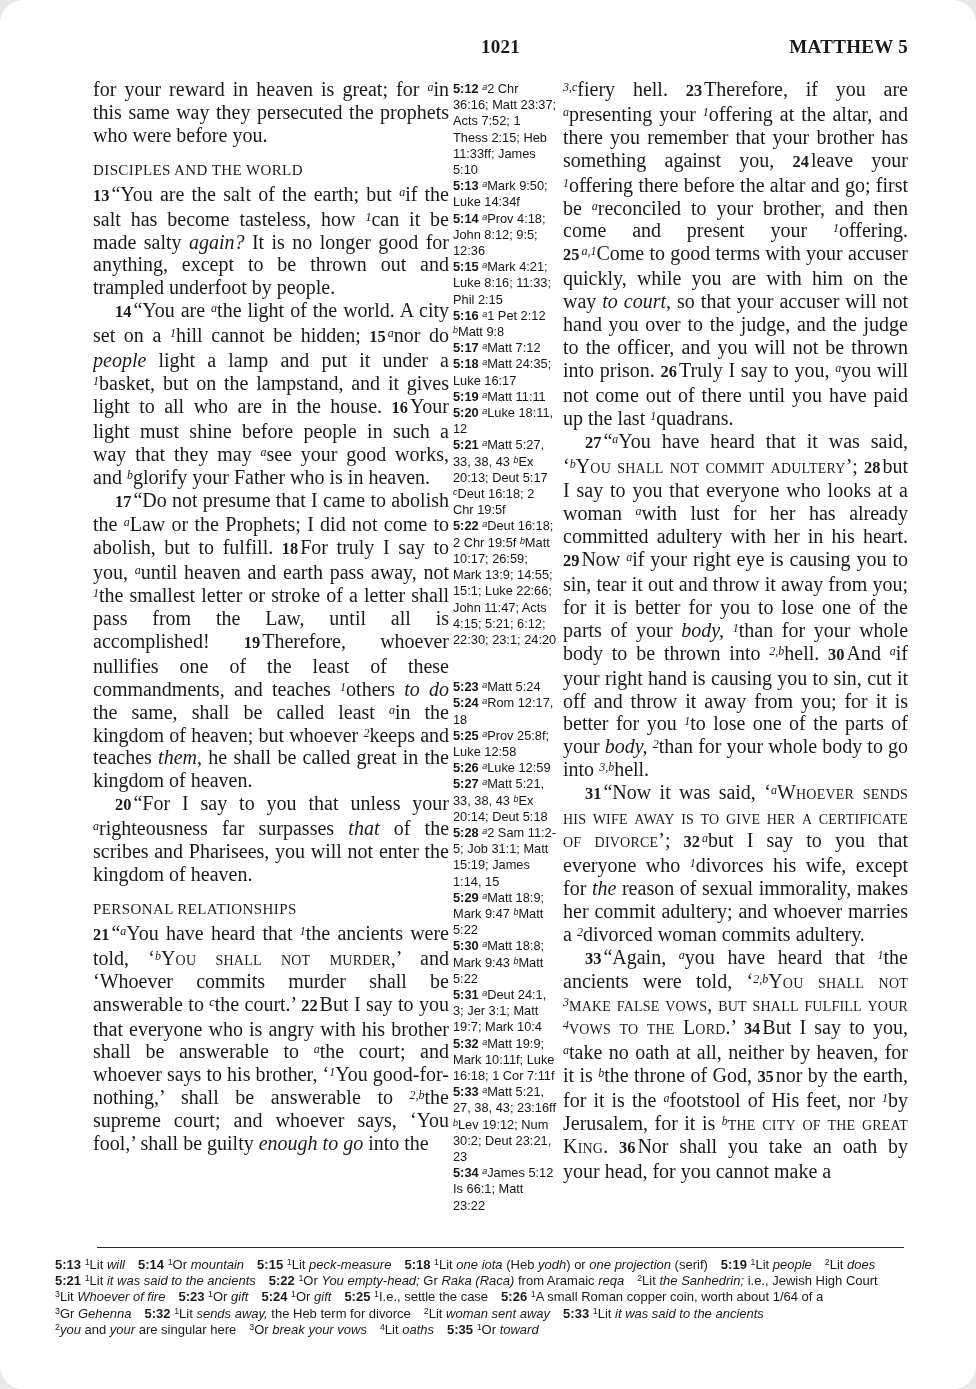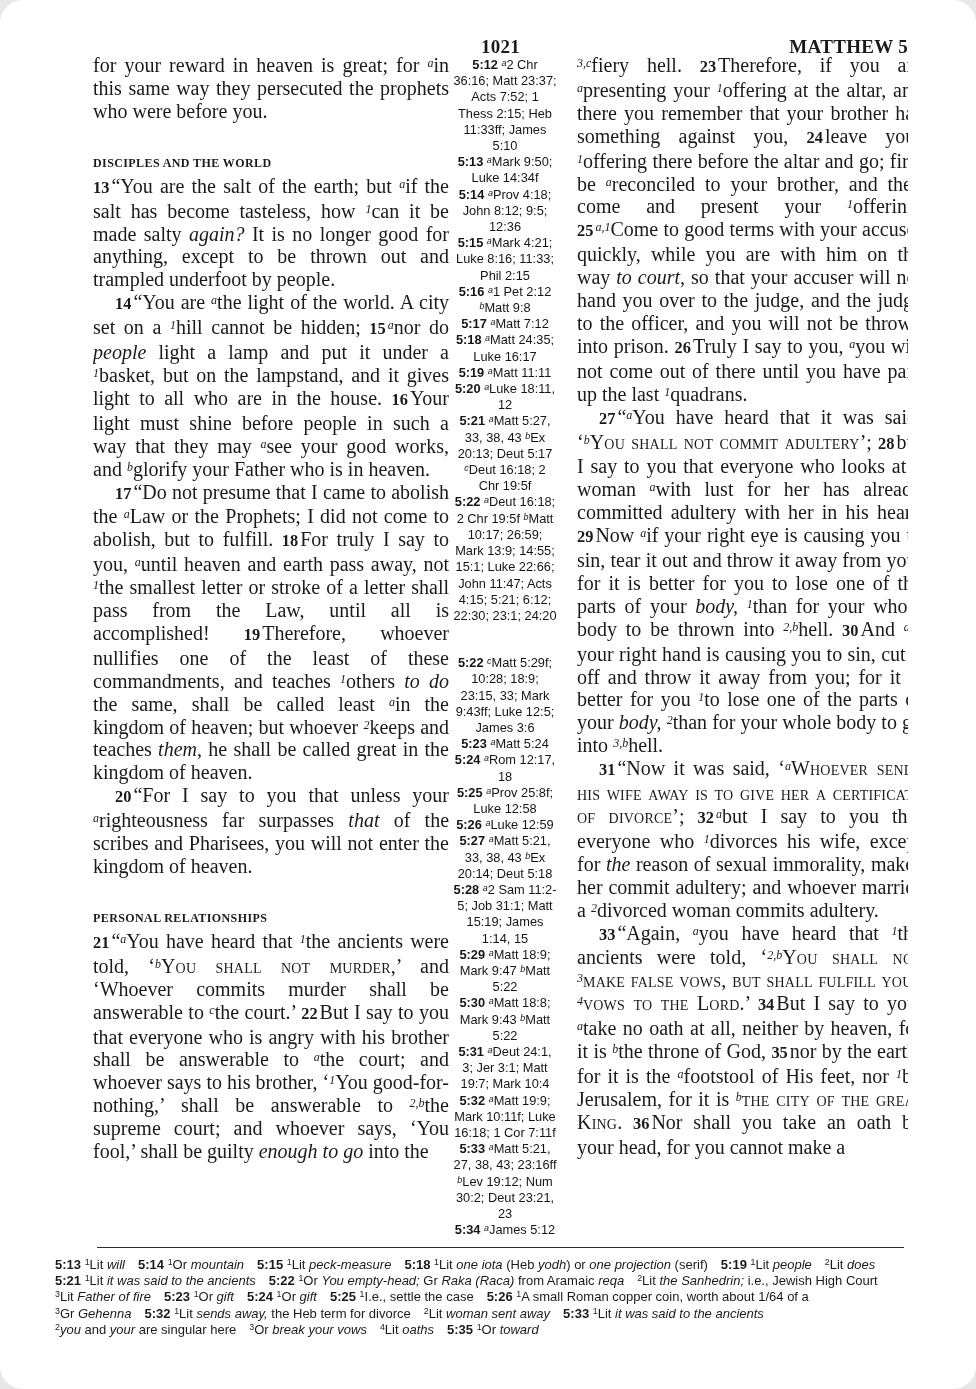--- a/index.html
+++ b/index.html
@@ -9,30 +9,30 @@
     font-family:"Liberation Serif", serif;
     border-radius:23px;
   }
   
   .page-header { position:absolute; top:36px; left:93px; right:68px; height:26px;
     font-weight:bold; font-size:19px; letter-spacing:0.3px; }
   .page-num { position:absolute; left:0; right:0; text-align:center; }
   .book-title { position:absolute; right:0; top:0; }
 
   
-  .columns { position:absolute; top:54px; left:93px; width:815px; height:1180px;
+  .columns { position:absolute; top:78px; left:93px; width:815px; height:1180px;
     display:flex; overflow:hidden; }
   .col-left  { width:356px; flex:none; }
-  .col-mid   { width:104px; flex:none; margin-left:4px; margin-right:20px; padding-top:3px;text-align:center; }
+  .col-mid   { width:104px; flex:none; margin-left:4px; margin-right:6px; padding-top:3px; }
   .col-right { width:345px; flex:none; }
 
   .para { font-size:20px; line-height:22.9px; text-align:justify; }
   .para.indent { text-indent:22px; }
-  .sect-heading { font-weight:bold; font-size:12px; letter-spacing:0.4px;
-    margin-top:33px; margin-bottom:4px; }
+  .sect-heading { font-weight:normal; font-size:15px; letter-spacing:0.4px;
+    margin-top:15px; margin-bottom:4px; }
 
   .para sup { font-size:0.6em; vertical-align:0.42em; line-height:0; font-style:italic; }
   .vn { font-family:Liberation Serif, serif; font-weight:bold;
     font-size:0.82em; font-style:normal; padding-right:2px; }
   .sc { font-variant:small-caps; letter-spacing:0.2px; }
 
   
   .col-mid { font-family:"Liberation Sans", sans-serif; font-size:12.8px;
     line-height:16.2px; color:#151515; }
   .ref-block + .ref-block { margin-top:31px; }
@@ -78,21 +78,20 @@
           <div class="ref-entry"><b>5:15</b> <sup>a</sup>Mark 4:21; Luke 8:16; 11:33; Phil 2:15</div>
           <div class="ref-entry"><b>5:16</b> <sup>a</sup>1 Pet 2:12 <sup>b</sup>Matt 9:8</div>
           <div class="ref-entry"><b>5:17</b> <sup>a</sup>Matt 7:12</div>
           <div class="ref-entry"><b>5:18</b> <sup>a</sup>Matt 24:35; Luke 16:17</div>
           <div class="ref-entry"><b>5:19</b> <sup>a</sup>Matt 11:11</div>
           <div class="ref-entry"><b>5:20</b> <sup>a</sup>Luke 18:11, 12</div>
           <div class="ref-entry"><b>5:21</b> <sup>a</sup>Matt 5:27, 33, 38, 43 <sup>b</sup>Ex 20:13; Deut 5:17 <sup>c</sup>Deut 16:18; 2 Chr 19:5f</div>
           <div class="ref-entry"><b>5:22</b> <sup>a</sup>Deut 16:18; 2 Chr 19:5f <sup>b</sup>Matt 10:17; 26:59; Mark 13:9; 14:55; 15:1; Luke 22:66; John 11:47; Acts 4:15; 5:21; 6:12; 22:30; 23:1; 24:20</div>
         </div>
         <div class="ref-block">
-          <div class="ref-entry"><b>5:22</b> <sup>c</sup>Matt 5:29f; 10:28; 18:9; 23:15, 33; Mark 9:43ff; Luke 12:5; James 3:6</div>
           <div class="ref-entry"><b>5:23</b> <sup>a</sup>Matt 5:24</div>
           <div class="ref-entry"><b>5:24</b> <sup>a</sup>Rom 12:17, 18</div>
           <div class="ref-entry"><b>5:25</b> <sup>a</sup>Prov 25:8f; Luke 12:58</div>
           <div class="ref-entry"><b>5:26</b> <sup>a</sup>Luke 12:59</div>
           <div class="ref-entry"><b>5:27</b> <sup>a</sup>Matt 5:21, 33, 38, 43 <sup>b</sup>Ex 20:14; Deut 5:18</div>
           <div class="ref-entry"><b>5:28</b> <sup>a</sup>2 Sam 11:2-5; Job 31:1; Matt 15:19; James 1:14, 15</div>
           <div class="ref-entry"><b>5:29</b> <sup>a</sup>Matt 18:9; Mark 9:47 <sup>b</sup>Matt 5:22</div>
           <div class="ref-entry"><b>5:30</b> <sup>a</sup>Matt 18:8; Mark 9:43 <sup>b</sup>Matt 5:22</div>
           <div class="ref-entry"><b>5:31</b> <sup>a</sup>Deut 24:1, 3; Jer 3:1; Matt 19:7; Mark 10:4</div>
           <div class="ref-entry"><b>5:32</b> <sup>a</sup>Matt 19:9; Mark 10:11f; Luke 16:18; 1 Cor 7:11f</div>
@@ -105,18 +104,18 @@
         <div class="para indent"><b class="vn">27</b>“<sup>a</sup>You have heard that it was said, ‘<sup>b</sup><span class="sc">You shall not commit adultery</span>’; <b class="vn">28</b>but I say to you that everyone who looks at a woman <sup>a</sup>with lust for her has already committed adultery with her in his heart. <b class="vn">29</b>Now <sup>a</sup>if your right eye is causing you to sin, tear it out and throw it away from you; for it is better for you to lose one of the parts of your <i>body,</i> <sup>1</sup>than for your whole body to be thrown into <sup>2,b</sup>hell. <b class="vn">30</b>And <sup>a</sup>if your right hand is causing you to sin, cut it off and throw it away from you; for it is better for you <sup>1</sup>to lose one of the parts of your <i>body,</i> <sup>2</sup>than for your whole body to go into <sup>3,b</sup>hell.</div>
         <div class="para indent"><b class="vn">31</b>“Now it was said, ‘<sup>a</sup><span class="sc">Whoever sends his wife away is to give her a certificate of divorce</span>’; <b class="vn">32</b><sup>a</sup>but I say to you that everyone who <sup>1</sup>divorces his wife, except for <i>the</i> reason of sexual immorality, makes her commit adultery; and whoever marries a <sup>2</sup>divorced woman commits adultery.</div>
         <div class="para indent"><b class="vn">33</b>“Again, <sup>a</sup>you have heard that <sup>1</sup>the ancients were told, ‘<sup>2,b</sup><span class="sc">You shall not</span> <sup>3</sup><span class="sc">make false vows, but shall fulfill your</span> <sup>4</sup><span class="sc">vows to the Lord</span>.’ <b class="vn">34</b>But I say to you, <sup>a</sup>take no oath at all, neither by heaven, for it is <sup>b</sup>the throne of God, <b class="vn">35</b>nor by the earth, for it is the <sup>a</sup>footstool of His feet, nor <sup>1</sup>by Jerusalem, for it is <sup>b</sup><span class="sc">the city of the great King</span>. <b class="vn">36</b>Nor shall you take an oath by your head, for you cannot make a</div>
       </div>
   </div>
 
   <div class="foot-rule"></div>
   <div class="footnotes">
       <div class="fn-line"><b>5:13</b> <sup>1</sup>Lit <i>will</i> <b>5:14</b> <sup>1</sup>Or <i>mountain</i> <b>5:15</b> <sup>1</sup>Lit <i>peck-measure</i> <b>5:18</b> <sup>1</sup>Lit <i>one iota</i> (Heb <i>yodh</i>) or <i>one projection</i> (serif) <b>5:19</b> <sup>1</sup>Lit <i>people</i> <sup>2</sup>Lit <i>does</i></div>
       <div class="fn-line"><b>5:21</b> <sup>1</sup>Lit <i>it was said to the ancients</i> <b>5:22</b> <sup>1</sup>Or <i>You empty-head;</i> Gr <i>Raka (Raca)</i> from Aramaic <i>reqa</i> <sup>2</sup>Lit <i>the Sanhedrin;</i> i.e., Jewish High Court</div>
-      <div class="fn-line"><sup>3</sup>Lit <i>Father of fire</i> <b>5:23</b> <sup>1</sup>Or <i>gift</i> <b>5:24</b> <sup>1</sup>Or <i>gift</i> <b>5:25</b> <sup>1</sup>I.e., settle the case <b>5:26</b> <sup>1</sup>A small Roman copper coin, worth about 1/64 of a</div>
+      <div class="fn-line"><sup>3</sup>Lit <i>Whoever of fire</i> <b>5:23</b> <sup>1</sup>Or <i>gift</i> <b>5:24</b> <sup>1</sup>Or <i>gift</i> <b>5:25</b> <sup>1</sup>I.e., settle the case <b>5:26</b> <sup>1</sup>A small Roman copper coin, worth about 1/64 of a</div>
       <div class="fn-line"><sup>3</sup>Gr <i>Gehenna</i> <b>5:32</b> <sup>1</sup>Lit <i>sends away,</i> the Heb term for divorce <sup>2</sup>Lit <i>woman sent away</i> <b>5:33</b> <sup>1</sup>Lit <i>it was said to the ancients</i></div>
       <div class="fn-line"><sup>2</sup><i>you</i> and <i>your</i> are singular here <sup>3</sup>Or <i>break your vows</i> <sup>4</sup>Lit <i>oaths</i> <b>5:35</b> <sup>1</sup>Or <i>toward</i></div>
     </div>
 
 </div>
 
 </body></html>

